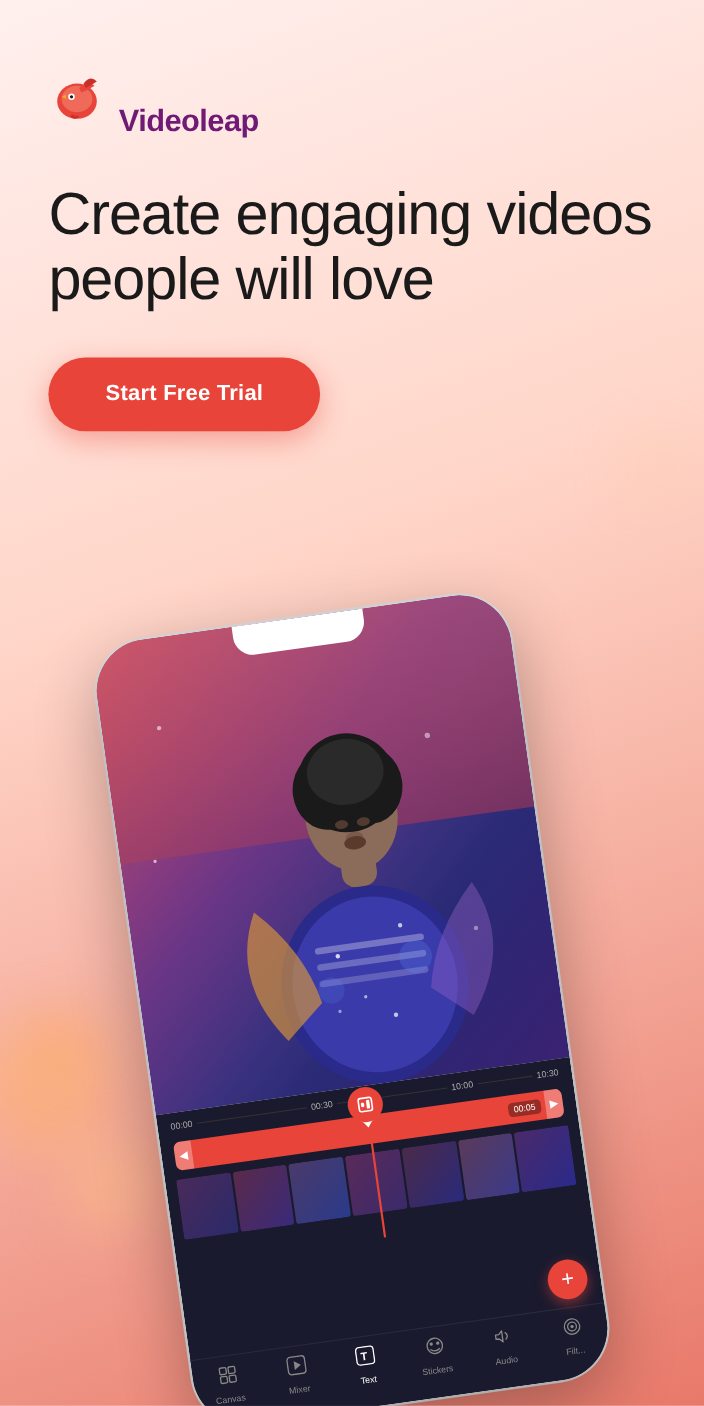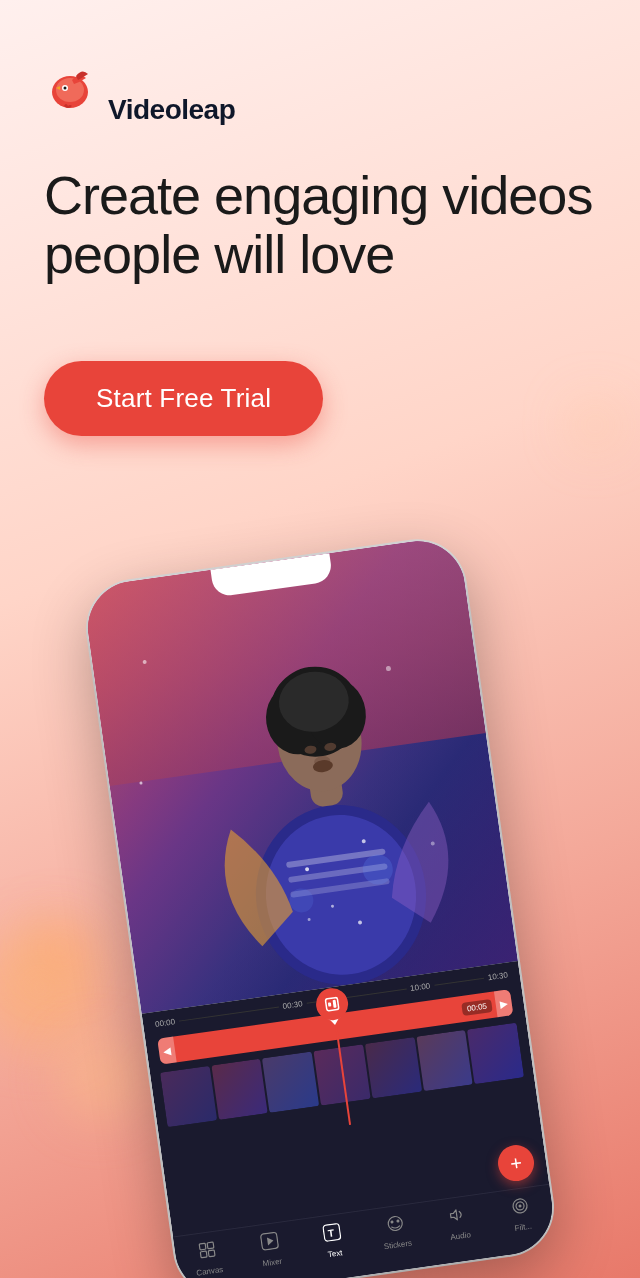--- a/index.html
+++ b/index.html
@@ -34,21 +34,21 @@
     }
 
     .logo-icon {
       width: 52px;
       height: 52px;
     }
 
     .brand-name {
       font-size: 28px;
       font-weight: 700;
-      color: #0f172a;
+      color: #701a75;
       letter-spacing: -0.5px;
       margin-top: 44px;
     }
 
     
     .hero-text {
       padding: 20px 44px 0 44px;
     }
 
     .hero-title {
@@ -61,29 +61,28 @@
 
     
     .cta-section {
       padding: 40px 44px 30px 44px;
     }
 
     .cta-button {
       display: inline-block;
       background: #e8443a;
       color: #fff;
-      font-size: 26px;
-      font-weight: 400;
+      font-size: 20px;
+      font-weight: 700;
       padding: 22px 52px;
       border-radius: 50px;
       border: none;
       cursor: pointer;
       letter-spacing: 0.2px;
       box-shadow: 0 8px 25px rgba(232,68,58,0.4);
-      margin-top: 36px;
     }
 
     
     .phone-area {
       position: absolute;
       bottom: 0;
       left: 50%;
       transform: translateX(-50%);
       width: 480px;
       height: 760px;

